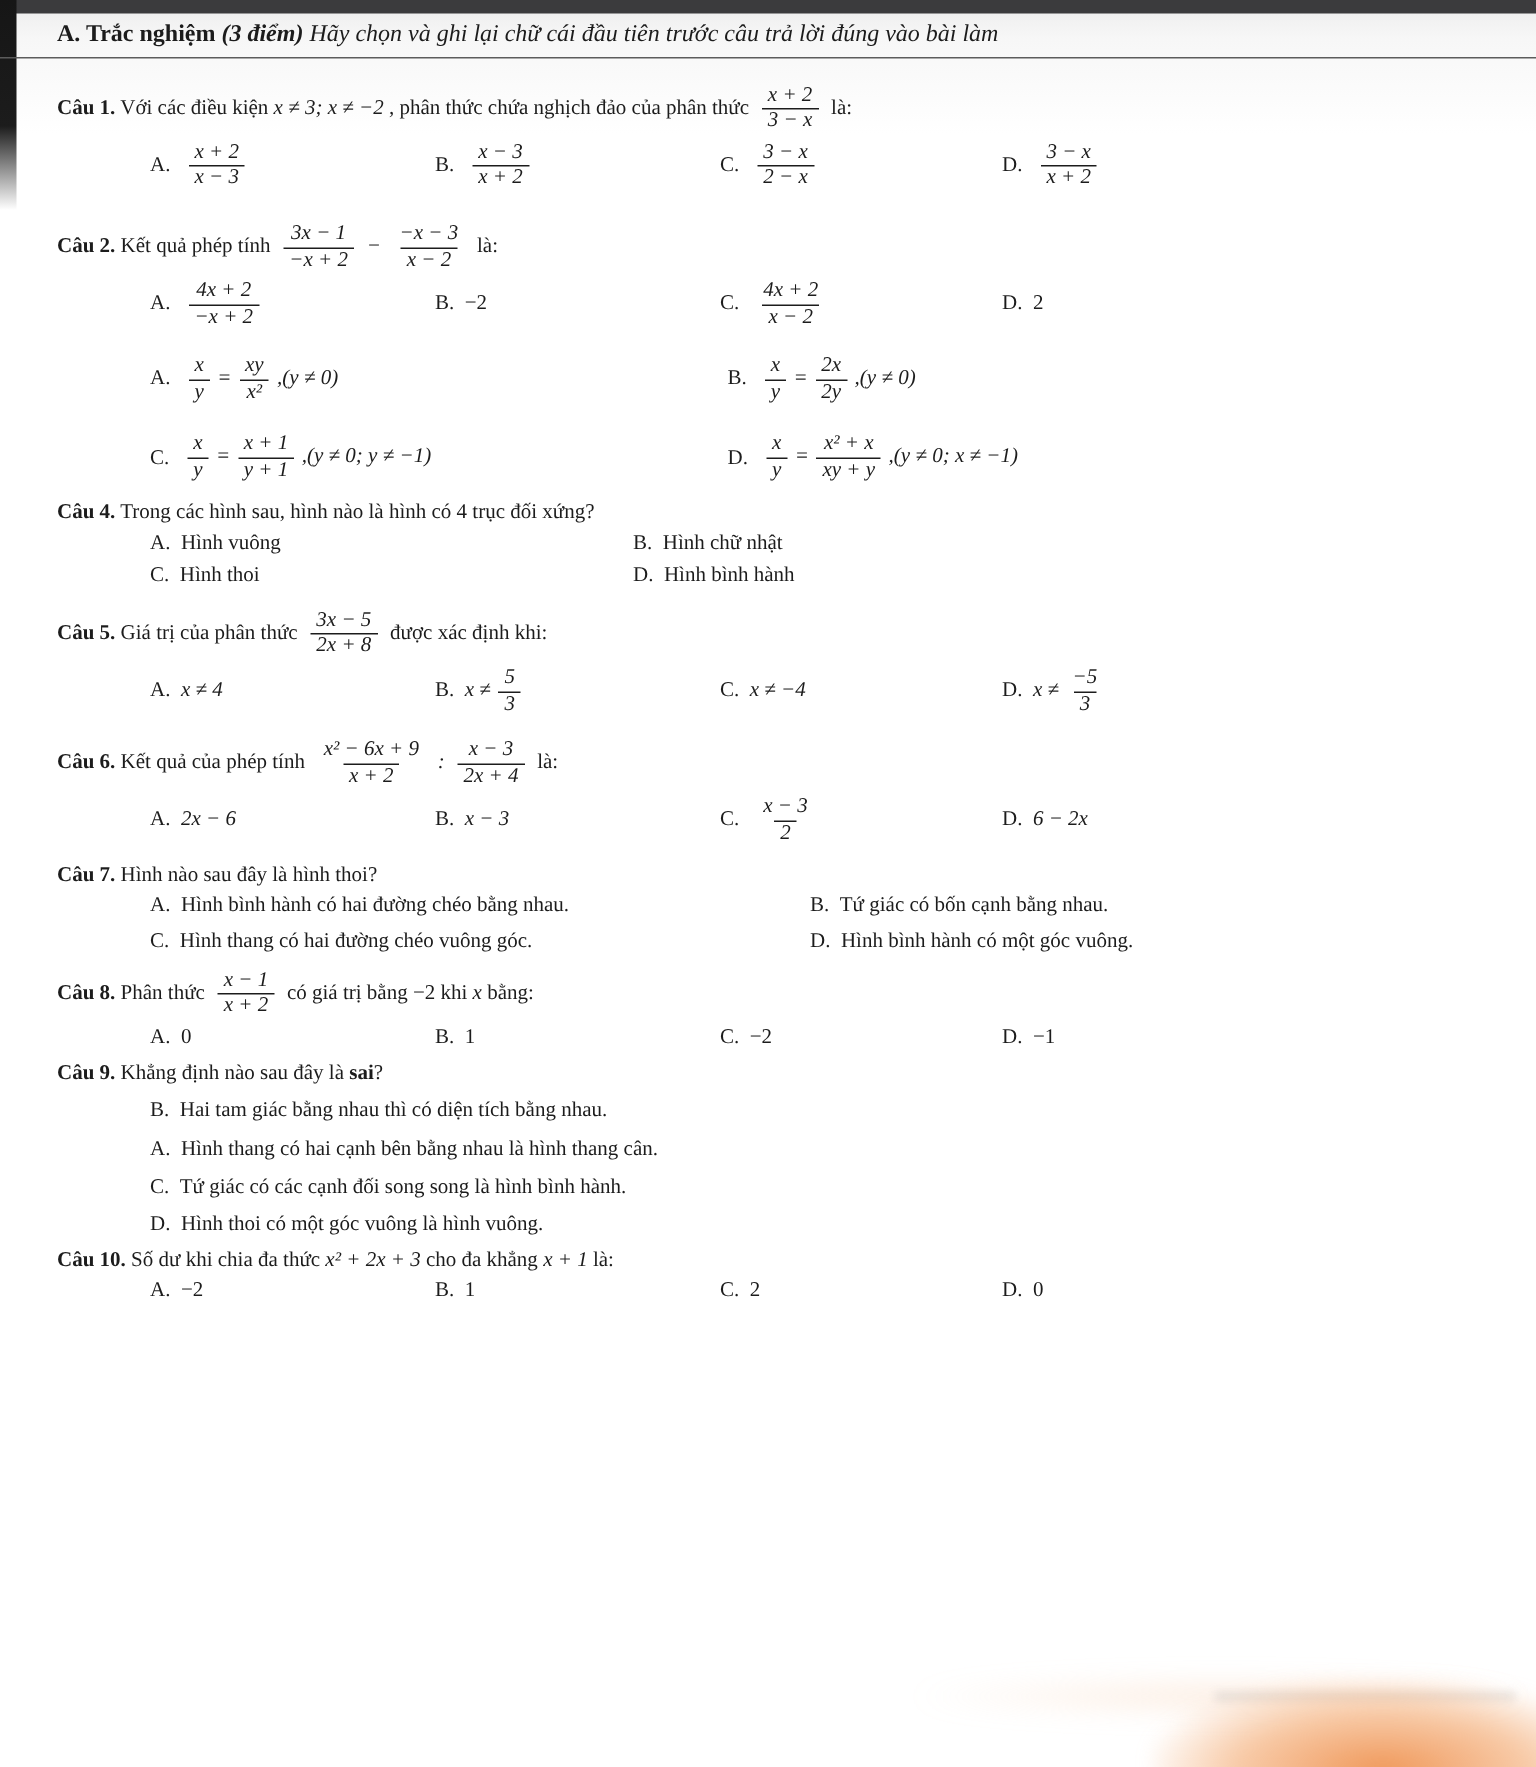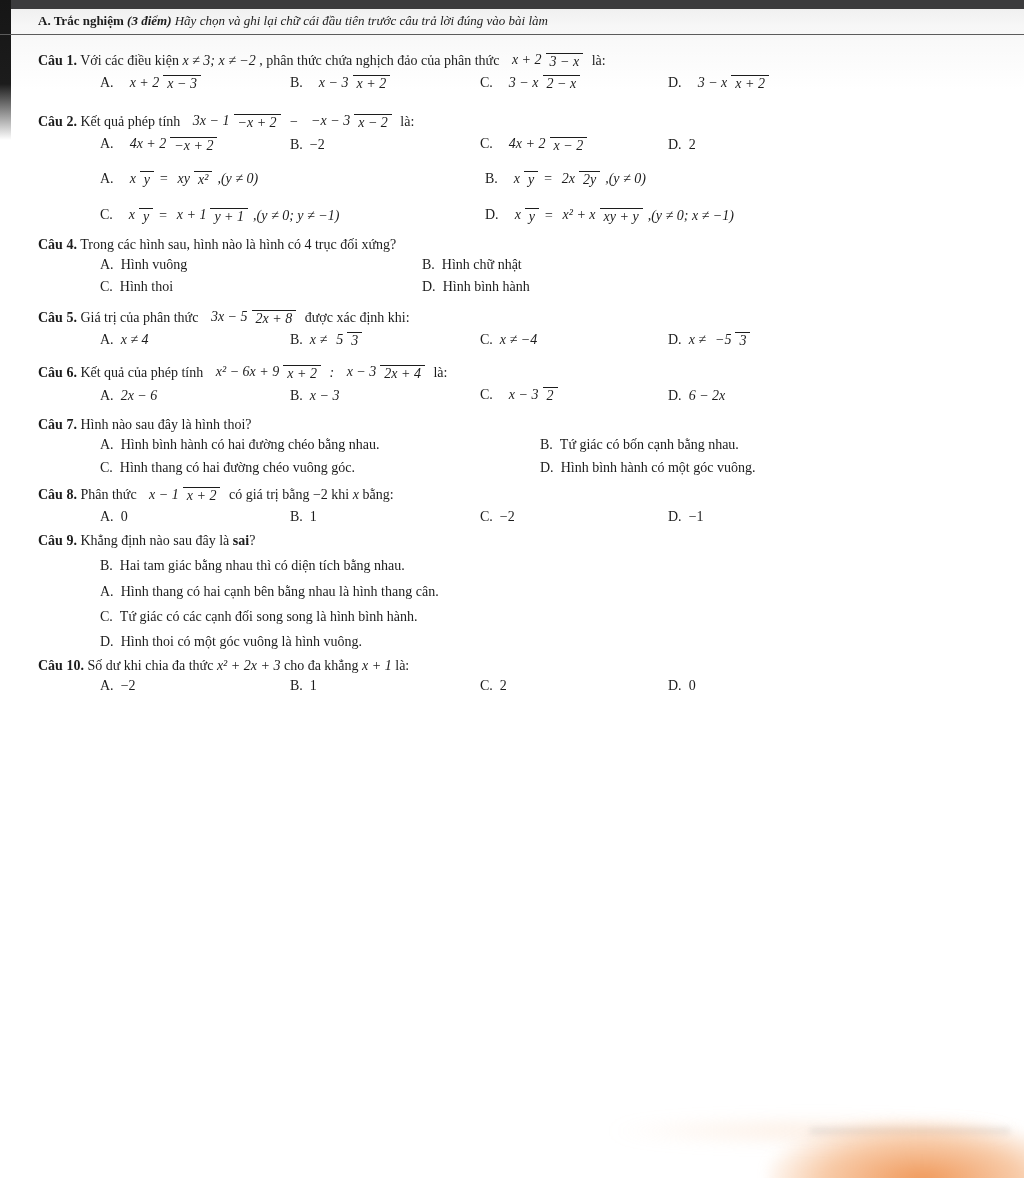--- a/index.html
+++ b/index.html
@@ -7,29 +7,29 @@
     width:1024px;height:1178px;position:relative;overflow:hidden;
     background:#ffffff;color:#1c1c1c;
     font-family:"Liberation Serif","DejaVu Serif",serif;
     font-size:19px;line-height:1.3;
   }
   .photo-bg{position:absolute;inset:0;background:linear-gradient(180deg,#ececec 0px,#f7f7f7 26px,#ffffff 90px);}
   .top-bar{position:absolute;top:0;left:0;right:0;height:9px;background:#3b3b3d;}
   .left-bar{position:absolute;top:0;left:0;width:11px;height:140px;
     background:linear-gradient(180deg,#161616 0%,#1c1c1c 60%,rgba(28,28,28,0) 100%);}
   .content{position:relative;z-index:2;}
-  .header{padding:13px 24px 4px 38px;border-bottom:1.6px solid #5c5c5c;font-size:13px;}
+  .header{padding:13px 24px 4px 38px;border-bottom:1.6px solid #5c5c5c;font-size:16px;}
   .b{font-weight:bold;}
   .bi{font-weight:bold;font-style:italic;}
   .i{font-style:italic;}
   .q{margin-left:38px;font-size:14px;}
   .q .stem{margin-right:12px;}
   .q-label{font-weight:bold;}
   .math{font-style:italic;}
-  .frac{display:inline-flex;align-items:center;vertical-align:middle;
+  .frac{display:inline-flex;flex-direction:column;align-items:center;vertical-align:middle;
         margin:2px 5px;text-align:center;font-style:italic;}
   .frac .num{padding:0 4px 1px;line-height:1.04;display:block;}
   .frac .den{padding:1px 4px 0;line-height:1.04;border-top:1.7px solid #1c1c1c;display:block;}
   .opts{margin-left:62px;margin-top:2px;}
   .cols4{display:grid;grid-template-columns:190px 190px 188px auto;align-items:center;}
   .cols2a{display:grid;grid-template-columns:385px auto;row-gap:16px;align-items:center;}
   .cols2b{display:grid;grid-template-columns:322px auto;row-gap:3px;}
   .cols2c{display:grid;grid-template-columns:440px auto;row-gap:5px;}
   .list .opt{display:block;margin-top:7px;}
   .opt{white-space:nowrap;}

